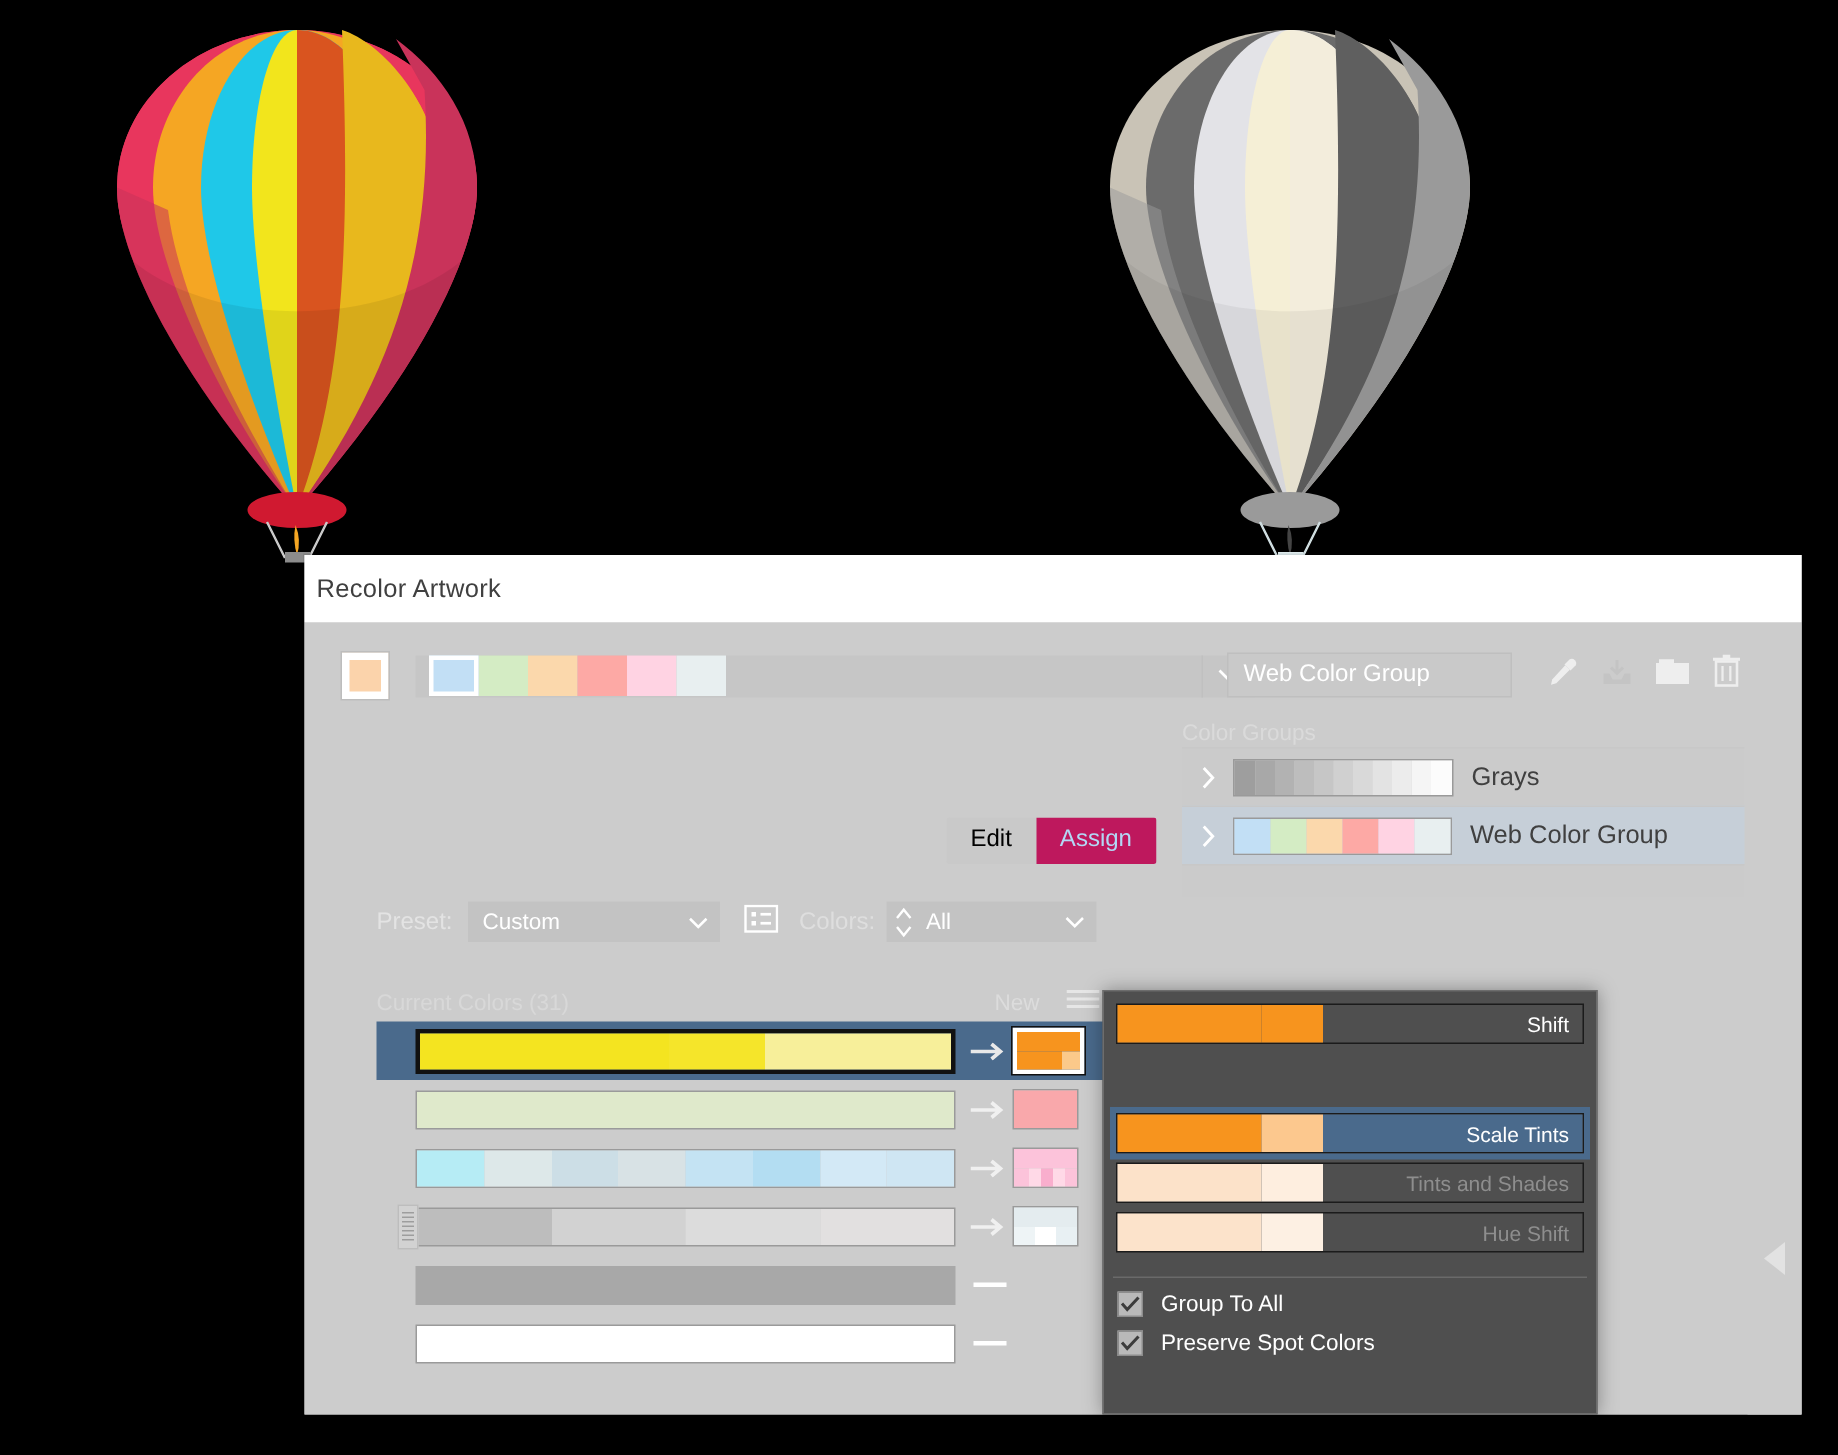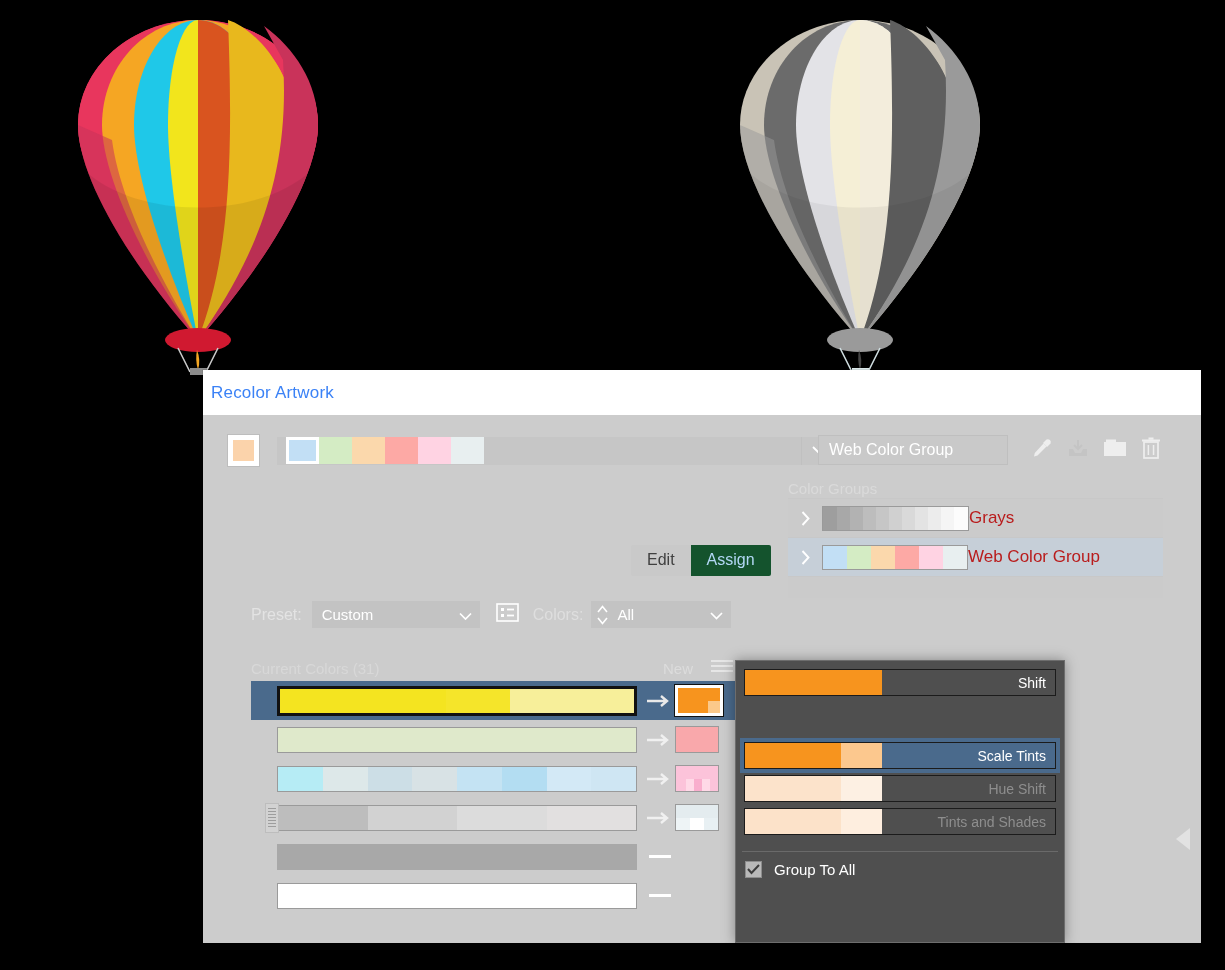--- a/index.html
+++ b/index.html
@@ -20,21 +20,21 @@
     position: absolute; left: 203px; top: 370px;
     width: 998px; height: 573px;
     background: #cccccc;
     box-shadow: 0 0 0 1px rgba(0,0,0,0.08);
   }
   .titlebar {
     height: 45px; background: #ffffff;
     display: flex; align-items: center; padding-left: 8px;
   }
   .title-text {
-    font-size: 17px; color: #3b82f6; letter-spacing: .2px; text-align: right;
+    font-size: 17px; color: #404040; letter-spacing: .2px; text-align: right;
   }
   .dialog-body { position: relative; height: 528px; background: #cccccc; }
 
   
   .left-col { position: absolute; left: 0; top: 0; width: 552px; height: 100%; }
 
   .row-top { position: absolute; left: 25px; top: 20px; display: flex; align-items: center; }
   .active-swatch {
     width: 31px; height: 31px; background: #fbd3ab;
     border: 5px solid #ffffff; outline: 1px solid #bdbdbd;
@@ -48,22 +48,22 @@
   .strip-colors i:first-child { outline: 3px solid #ffffff; outline-offset: -3px; position: relative; z-index: 2; }
   .strip-caret {
     position: absolute; right: 0; top: 0; width: 36px; height: 28px;
     border-left: 1px solid #c0c0c0; display: flex; align-items: center; justify-content: center;
   }
 
   .tabs {
     position: absolute; left: 428px; top: 130px;
     display: flex; background: #c9c9c9; border-radius: 2px; overflow: hidden;
   }
-  .tab { padding: 6px 16px 7px; font-size: 16px; color: #404040; }
-  .tab.active { background: #14532d; color: #b3d8f5; }
+  .tab { padding: 6px 16px 7px; font-size: 16px; color: #000000; }
+  .tab.active { background: #be185d; color: #b3d8f5; }
 
   .preset-row { position: absolute; left: 48px; top: 186px; display: flex; align-items: center; }
   .lbl { font-size: 16px; color: #e3e3e3; }
   .lbl.dim { color: #dedede; }
   .select {
     position: relative; background: #c3c3c3; height: 27px; display: flex;
     align-items: center; padding: 0 30px 0 10px; font-size: 15px; color: #ffffff;
   }
   .select .chev {
     position: absolute; right: 8px; top: 50%; transform: translateY(-50%);
@@ -137,21 +137,21 @@
   .cg-label { position: absolute; left: 0px; top: 65px; font-size: 15px; color: #dadada; }
   .cg-list { position: absolute; left: 0px; top: 83px; width: 375px; }
   .cg-item {
     height: 39px; display: flex; align-items: center;
     border-top: 1px solid #c8c8c8; background: #cbcbcb;
   }
   .cg-item.selected { background: #c6cfd8; }
   .cg-chev { width: 34px; display: flex; justify-content: center; color: #ffffff; }
   .cg-swatches { display: flex; height: 25px; border: 1px solid #9a9a9a; }
   .cg-swatches span { display: block; height: 100%; }
-  .cg-name { font-size: 17px; color: #b91c1c; }
+  .cg-name { margin-left: 12px; font-size: 17px; color: #404040; }
 
   
   .popup {
     position: absolute; left: 735px; top: 660px; width: 330px; height: 283px;
     background: #4f4f4f; border: 1px solid #6d6d6d;
     box-shadow: 0 0 12px rgba(0,0,0,.35);
   }
   .popup-list { padding: 8px 8px 6px; }
   .pop-item {
     display: flex; align-items: center; height: 27px; margin-bottom: 6px;
@@ -570,45 +570,53 @@
         <span class="pop-sw">
           <span style="background:#f7941e; width:37%"></span>
           <span style="background:#f7941e; width:33%"></span>
           <span style="background:#fcc88e; width:30%"></span>
         </span>
         <span class="pop-text">Scale Tints</span>
       </div>
 
       <div class="pop-item">
         <span class="pop-sw">
+          <span style="background:#fce2c9; width:37%"></span>
+          <span style="background:#fce2c9; width:33%"></span>
+          <span style="background:#feeedf; width:30%"></span>
+        </span>
+        <span class="pop-text disabled">Tints and Shades</span>
+      </div>
+
+      <div class="pop-item">
+        <span class="pop-sw">
           <span style="background:#fce3cb; width:37%"></span>
           <span style="background:#fce3cb; width:33%"></span>
           <span style="background:#fdf0e3; width:30%"></span>
         </span>
         <span class="pop-text disabled">Hue Shift</span>
-      </div>
-
-      <div class="pop-item">
-        <span class="pop-sw">
-          <span style="background:#fce2c9; width:37%"></span>
-          <span style="background:#fce2c9; width:33%"></span>
-          <span style="background:#feeedf; width:30%"></span>
-        </span>
-        <span class="pop-text disabled">Tints and Shades</span>
       </div>
     </div>
 
     <div class="popup-sep"></div>
 
     <div class="check-row">
       <span class="cbox">
         <svg width="13" height="11" viewBox="0 0 13 11">
             <path d="M1 5 L4.5 9 L12 1" stroke="#3c3c3c" stroke-width="2" fill="none"></path>
           </svg>
       </span>
       <span class="check-label">Group To All</span>
     </div>
 
+    <div class="check-row">
+      <span class="cbox">
+        <svg width="13" height="11" viewBox="0 0 13 11">
+            <path d="M1 5 L4.5 9 L12 1" stroke="#3c3c3c" stroke-width="2" fill="none"></path>
+          </svg>
+      </span>
+      <span class="check-label">Preserve Spot Colors</span>
+    </div>
   </div>
 
   <div class="left-tri"></div>
 
 </div>
 
 </body></html>

